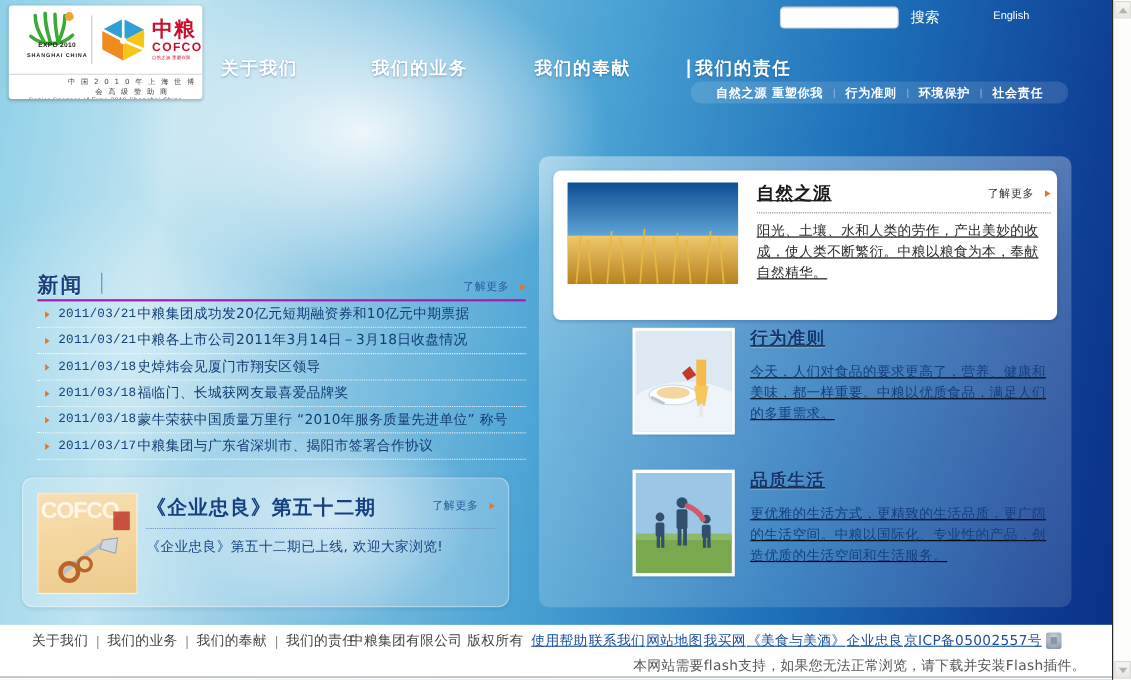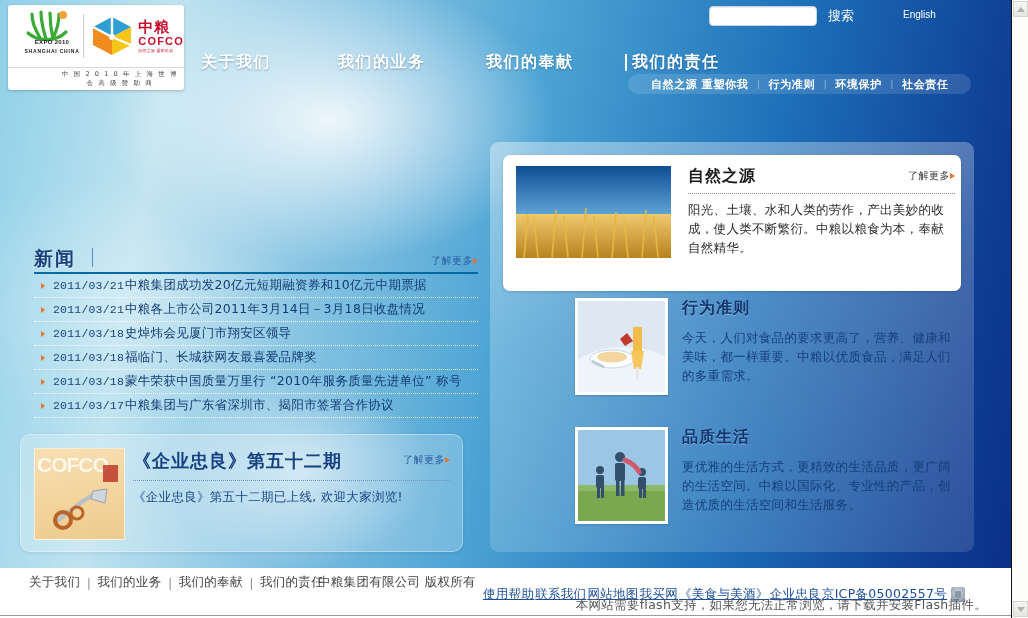--- a/index.html
+++ b/index.html
@@ -40,21 +40,21 @@
   .logo-top{height:62px;display:flex;align-items:center;}
   .logo-expo{width:86px;height:60px;position:relative;}
   .expo-mark{position:absolute;left:14px;top:2px;width:56px;height:36px;}
   .expo-txt{position:absolute;left:8px;top:32px;width:72px;text-align:center;
     font-size:6px;font-weight:bold;color:#1b1b1b;letter-spacing:.3px;line-height:8px;}
   .expo-txt .sh{font-size:5px;letter-spacing:.8px;display:block;margin-top:1px;}
   .logo-div{width:1px;height:44px;background:#c9c9c9;margin:0 4px;}
   .logo-cofco{flex:1;display:flex;align-items:center;gap:5px;padding-left:3px;}
   .cube{width:42px;height:42px;position:relative;}
   .cofco-txt{line-height:1;}
-  .cofco-cn{font-size:15px;font-weight:bold;color:#c8102e;letter-spacing:1px;
+  .cofco-cn{font-size:19px;font-weight:bold;color:#c8102e;letter-spacing:1px;
     font-family:"DejaVu Sans","Liberation Sans",sans-serif;}
   .cofco-en{font-size:11px;font-weight:bold;color:#c8102e;letter-spacing:1.2px;margin-top:1px;}
   .cofco-sub{font-size:4px;color:#c8102e;letter-spacing:.2px;margin-top:2px;}
   .logo-bottom{border-top:1px solid #d8d8d8;padding-top:2px;text-align:center;}
   .logo-bottom .cn{font-size:6.5px;color:#444;letter-spacing:1.6px;line-height:9px;
     font-family:"DejaVu Sans","Liberation Sans",sans-serif;padding-left:48px;}
   .logo-bottom .en{font-size:6px;color:#555;letter-spacing:.4px;line-height:9px;}
 
   .search-wrap{position:absolute;left:709px;top:6px;display:flex;align-items:center;gap:11px;}
   .search-input{
@@ -85,33 +85,33 @@
   }
   .subnav a{
     color:#fff;font-size:11px;font-weight:bold;text-decoration:none;
     font-family:"DejaVu Sans","Liberation Sans",sans-serif;letter-spacing:.6px;
     padding:0 9px;white-space:nowrap;
   }
   .subnav .sep{color:#9cb8e0;font-size:9px;}
 
   
   .news{position:absolute;left:34px;top:246px;width:444px;}
-  .news-head{position:relative;height:26px;border-bottom:2px solid #0369a1;}
+  .news-head{position:relative;height:26px;border-bottom:2px solid #a21caf;}
   .news-title{
     font-size:19px;font-weight:bold;color:#1a3f7a;letter-spacing:2px;
     font-family:"DejaVu Sans","Liberation Sans",sans-serif;
     text-shadow:0 1px 0 rgba(255,255,255,.6);
   }
   .news-title::after{
     content:"";position:absolute;left:58px;top:2px;width:1px;height:19px;background:#5b8ac0;
   }
   .more{
     position:absolute;right:0;bottom:4px;font-size:10px;color:#2a5c9e;
     font-family:"DejaVu Sans","Liberation Sans",sans-serif;letter-spacing:.5px;
-    text-decoration:none;display:flex;align-items:center;gap:0;
+    text-decoration:none;display:flex;align-items:center;gap:10px;
   }
   .more .arrow{
     width:0;height:0;border-left:5px solid #e8732a;
     border-top:3.5px solid transparent;border-bottom:3.5px solid transparent;display:inline-block;
   }
   .news-list{list-style:none;margin:0;padding:0;}
   .news-list li{
     height:23px;display:flex;align-items:center;
     border-bottom:1px dotted rgba(255,255,255,.85);
   }
@@ -172,21 +172,21 @@
   .card.c0{
     left:13px;top:13px;width:458px;height:125px;
     background:#fff;border-radius:7px;box-shadow:0 1px 3px rgba(0,30,80,.18);
     align-items:flex-start;padding:11px 0 0 0;
   }
   .card.c1{left:85px;top:156px;width:386px;height:112px;}
   .card.c2{left:85px;top:285px;width:386px;height:112px;}
   .card-thumb{flex:0 0 auto;border:3px solid #fff;box-sizing:border-box;overflow:hidden;position:relative;}
   .card.c0 .card-thumb{width:155px;height:92px;margin-left:13px;border:none;}
   .card.c1 .card-thumb,.card.c2 .card-thumb{width:93px;height:97px;box-shadow:0 1px 2px rgba(0,30,80,.2);}
-  .card-body{flex:1;padding-left:14px;padding-right:6px;position:relative;}
+  .card-body{flex:1;padding-left:14px;padding-right:6px;position:relative;text-decoration:underline;}
   .card.c0 .card-body{padding-left:17px;}
   .card-title{
     font-size:16px;font-weight:bold;letter-spacing:1px;
     font-family:"DejaVu Sans","Liberation Sans",sans-serif;
   }
   .card.c0 .card-title{color:#1a1a1a;}
   .card.c1 .card-title,.card.c2 .card-title{color:#13366e;text-shadow:0 1px 0 rgba(255,255,255,.3);}
   .card-rule{height:1px;border-bottom:1px dotted #8a8a8a;margin:5px 0 6px 0;}
   .card-desc{
     font-size:12.5px;line-height:19px;letter-spacing:.3px;
@@ -210,21 +210,21 @@
 
   
   .footer{position:absolute;left:0;top:571px;width:1011px;height:45px;}
   .f-row1{position:absolute;left:0;top:3px;width:1011px;height:20px;font-size:12.5px;color:#444;}
   .f-left{position:absolute;left:22px;top:0;display:flex;align-items:center;gap:0;}
   .f-left a{color:#444;text-decoration:none;padding:0 7px;
     font-family:"DejaVu Sans","Liberation Sans",sans-serif;letter-spacing:.3px;}
   .f-left .sep{color:#8f8f8f;}
   .f-copy{position:absolute;left:318px;top:0;color:#444;letter-spacing:.3px;
     font-family:"DejaVu Sans","Liberation Sans",sans-serif;}
-  .f-links{position:absolute;left:483px;top:0;display:flex;align-items:center;gap:1px;margin-top:12px;}
+  .f-links{position:absolute;left:483px;top:0;display:flex;align-items:center;gap:1px;}
   .f-links a{color:#1b4f9c;text-decoration:underline;letter-spacing:.3px;
     font-family:"DejaVu Sans","Liberation Sans",sans-serif;}
   .f-badge{
     width:14px;height:15px;border-radius:2px;flex:0 0 auto;margin-left:3px;
     background:radial-gradient(circle at 50% 35%, #cfd6de 0%, #9aa6b4 70%, #7c8898 100%);
     position:relative;
   }
   .f-badge::after{
     content:"";position:absolute;left:4px;top:4px;width:6px;height:7px;
     background:#8a96a6;border-radius:1px;

